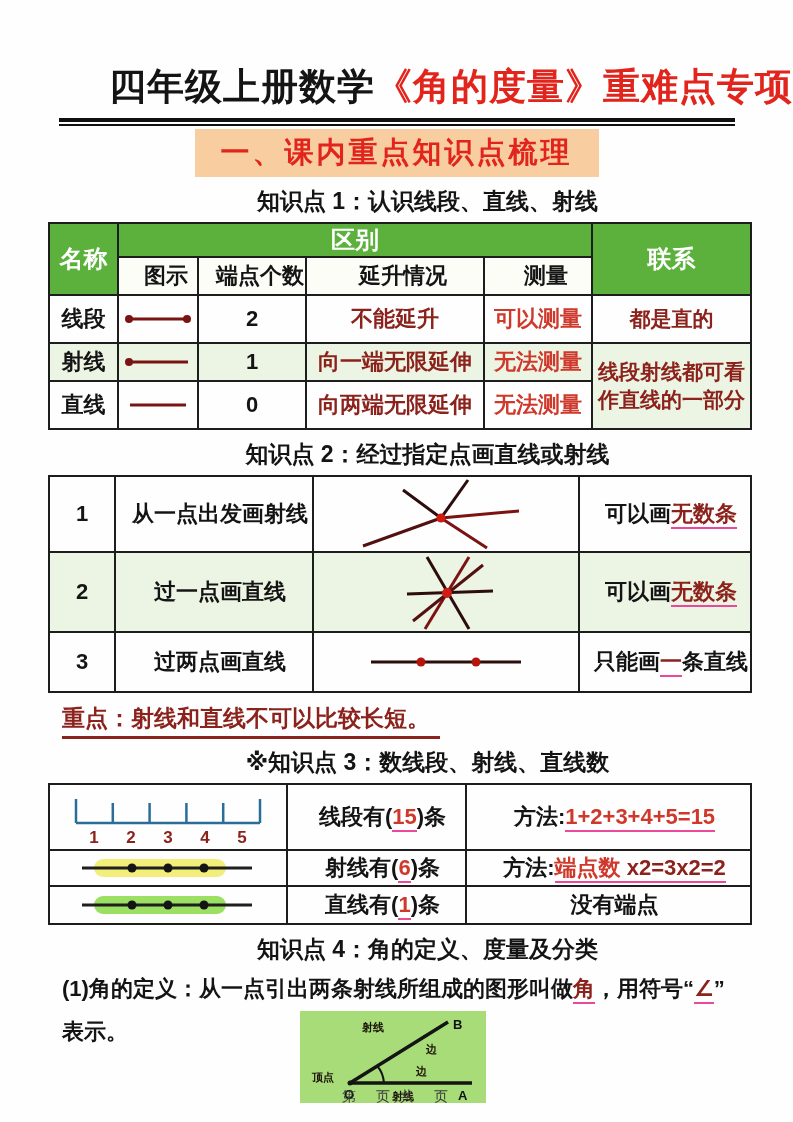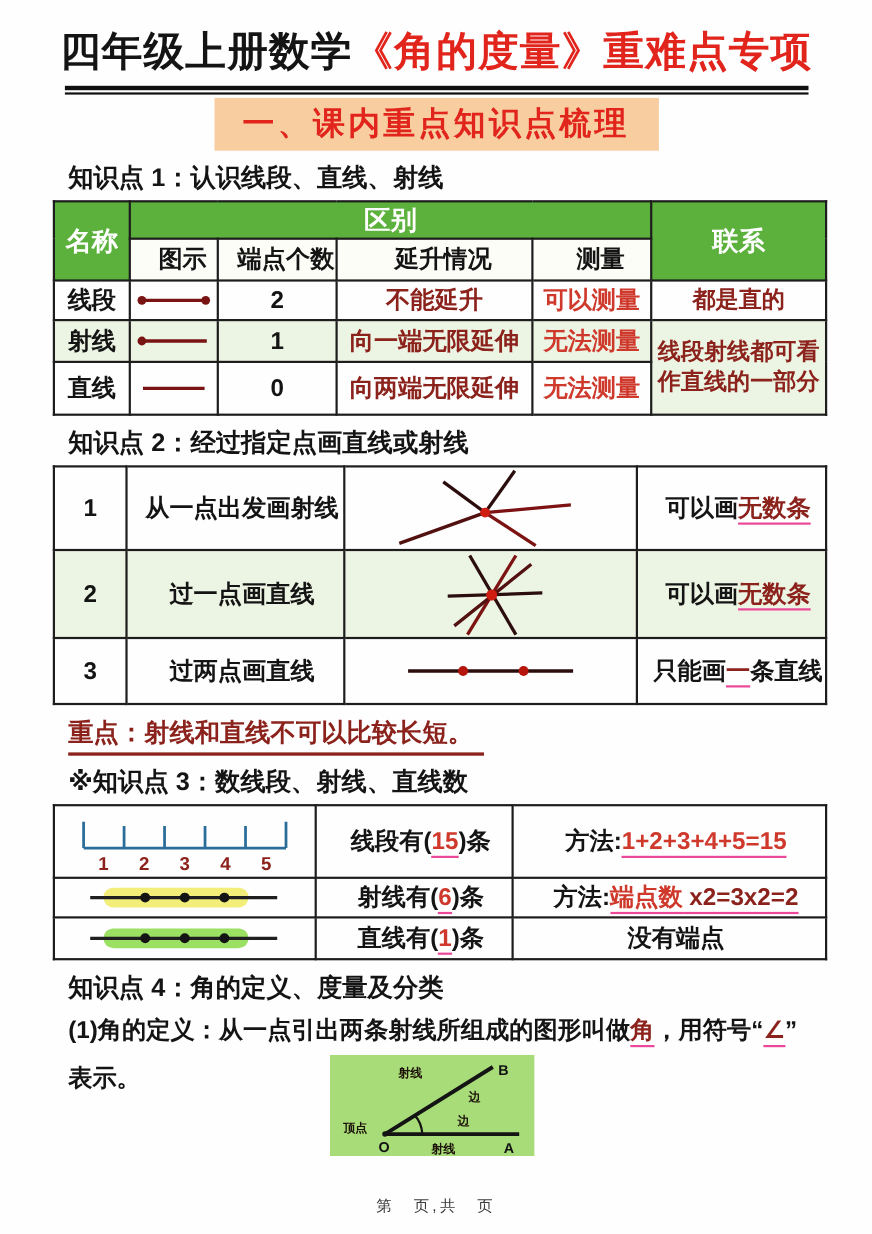--- a/index.html
+++ b/index.html
@@ -4,37 +4,37 @@
 <style>
   html,body{margin:0;padding:0;}
   body{
     width:793px;height:1122px;background:#ffffff;
     font-family:"Liberation Sans","DejaVu Sans",sans-serif;color:#141414;
   }
   .page{position:relative;width:793px;height:1122px;overflow:hidden;background:#fefefe;}
 
   
   .title{
-    text-align:center;padding-top:22px;font-size:37px;font-weight:bold;
+    text-align:right;padding-top:62px;font-size:37px;font-weight:bold;
     letter-spacing:1px;white-space:nowrap;
   }
   .title .red{color:var(--title_red);}
   .rule{
     width:676px;height:2px;margin:6px auto 3px;
     border-top:4px solid #101010;border-bottom:2px solid #101010;
   }
   .subtitle-wrap{text-align:center;margin-top:3px;}
   .subtitle{
     display:inline-block;background:var(--subtitle_bg);color:var(--title_red);
     font-size:29px;font-weight:bold;letter-spacing:3px;padding:4px 26px;
   }
 
   
   .kp-heading{
-    margin:9px 0 5px 62px;font-size:23px;font-weight:bold;white-space:nowrap;
+    margin:9px 0 5px 62px;font-size:23px;font-weight:bold;white-space:nowrap;text-align:center;
   }
   .para{
     margin:8px 0 0 62px;font-size:22px;font-weight:600;line-height:1.45;
     white-space:nowrap;
   }
   .dr{color:var(--dark_red);}
   .br{color:var(--bright_red);}
   .u{border-bottom:2px solid #ec4899;padding-bottom:1px;}
   .key-note{
     margin:10px 0 2px 62px;font-size:23px;font-weight:bold;color:var(--dark_red);
@@ -94,21 +94,21 @@
       <td rowspan="2" class="green-cell">名称</td>
       <td colspan="4" class="green-cell">区别</td>
       <td rowspan="2" class="green-cell">联系</td>
     </tr>
     <tr class="subhead" style="height:38px">
       <td>图示</td>
       <td>端点个数</td>
       <td>延升情况</td>
       <td>测量</td>
     </tr>
-    <tr style="height:36px">
+    <tr style="height:48px">
       <td style="font-weight:bold">线段</td>
       <td>
         <svg width="76" height="26" viewBox="0 0 76 26">
           <line x1="8" y1="13" x2="68" y2="13" stroke="#7a1414" stroke-width="3"></line>
           <circle cx="9" cy="13" r="4" fill="#7a1414"></circle>
               <circle cx="67" cy="13" r="4" fill="#7a1414"></circle>
         </svg>
       </td>
       <td>2</td>
       <td class="dr">不能延升</td>

